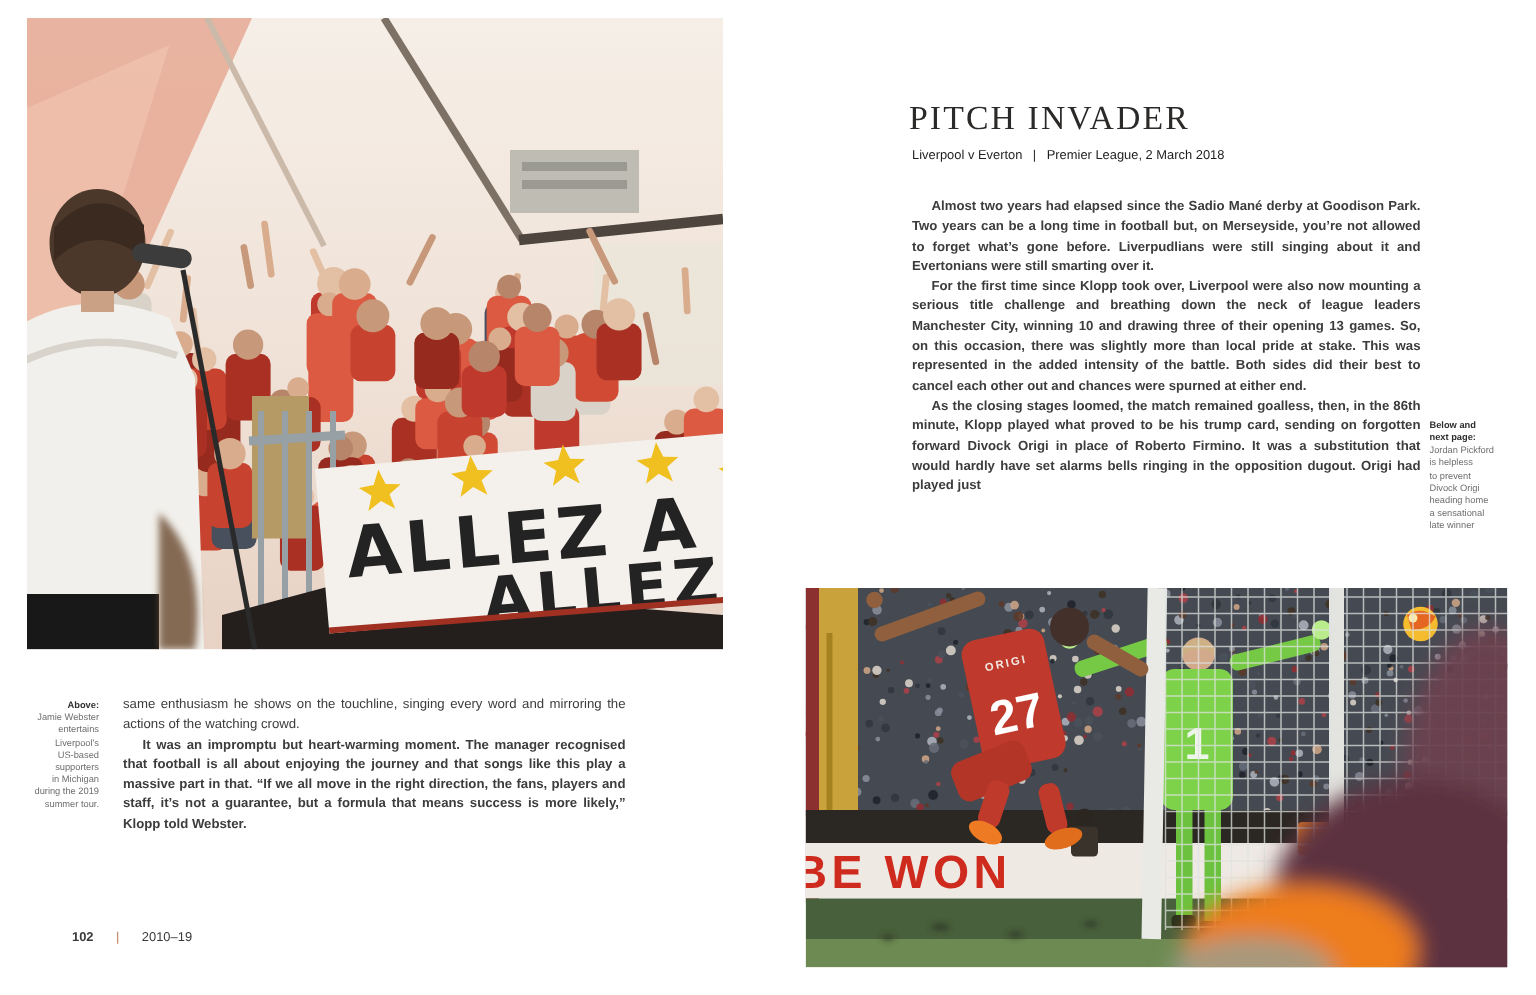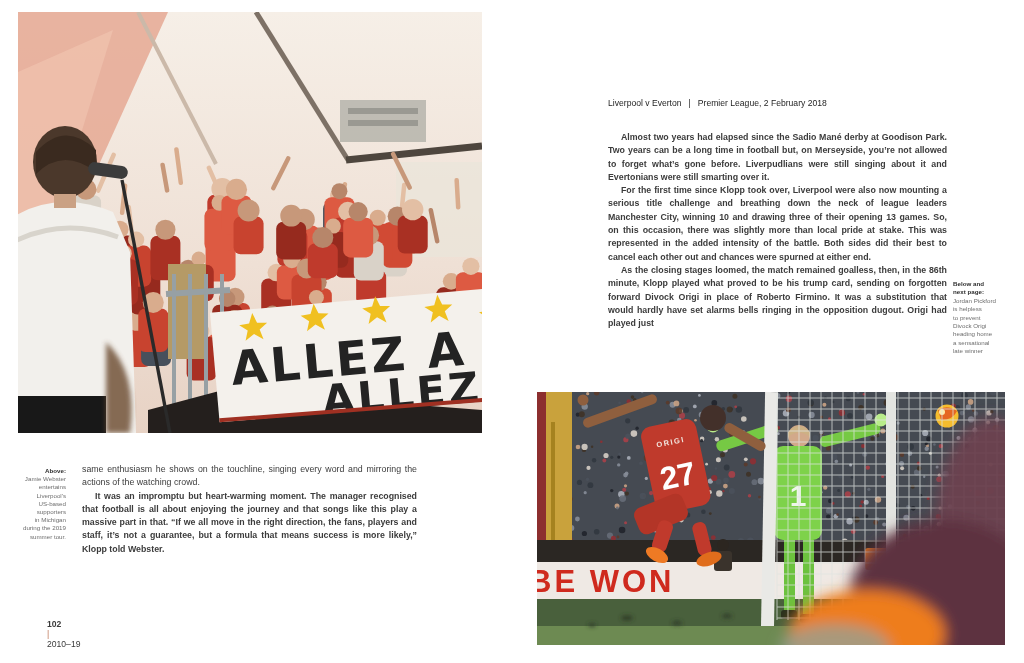--- a/index.html
+++ b/index.html
@@ -20,22 +20,22 @@
   
   .left-caption{
     position:absolute;left:18px;top:467px;width:48px;
     font-size:6.2px;line-height:8.2px;color:#6e6e6e;text-align:right;
   }
   .left-caption .lead{font-weight:bold;color:#2e2e2e;}
   .left-body{position:absolute;left:82px;top:463px;width:335px;}
   .body-par{margin:0;font-size:8.8px;line-height:13.3px;color:#3c3c3c;text-align:justify;}
   .body-par.indent{text-indent:13px;font-weight:bold;}
   .footer{
-    position:absolute;left:32px;top:619px;font-size:8.6px;color:#3a3a3a;
-    display:flex;align-items:baseline;flex-direction:column;
+    position:absolute;left:48px;top:619px;font-size:8.6px;color:#3a3a3a;
+    display:flex;align-items:baseline;
   }
   .footer .num{font-weight:bold;}
   .footer .sep{color:#c07a5c;margin:0 15px;}
 
   
   .title{
     position:absolute;left:606px;top:66px;
     font-family:"Liberation Serif", serif;font-weight:400;
     font-size:22.5px;letter-spacing:1.4px;color:#2c2a28;
   }
@@ -276,25 +276,26 @@
     <p class="body-par">same enthusiasm he shows on the touchline, singing every word and mirroring the actions of the watching crowd.</p>
     <p class="body-par indent">It was an impromptu but heart-warming moment. The manager recognised that football is all about enjoying the journey and that songs like this play a massive part in that. “If we all move in the right direction, the fans, players and staff, it’s not a guarantee, but a formula that means success is more likely,” Klopp told Webster.</p>
   </div>
 
   <div class="footer">
     <span class="num">102</span>
     <span class="sep">|</span>
     <span class="season">2010–19</span>
   </div>
 
+  <div class="title">PITCH INVADER</div>
 
   <div class="subtitle">
     <span>Liverpool v Everton</span>
     <span class="sep">|</span>
-    <span>Premier League, 2 February 2018</span>
+    <span>Premier League, 2 March 2018</span>
   </div>
 
   <div class="right-body">
     <p class="body-par indent">Almost two years had elapsed since the Sadio Mané derby at Goodison Park. Two years can be a long time in football but, on Merseyside, you’re not allowed to forget what’s gone before. Liverpudlians were still singing about it and Evertonians were still smarting over it.</p>
     <p class="body-par indent">For the first time since Klopp took over, Liverpool were also now mounting a serious title challenge and breathing down the neck of league leaders Manchester City, winning 10 and drawing three of their opening 13 games. So, on this occasion, there was slightly more than local pride at stake. This was represented in the added intensity of the battle. Both sides did their best to cancel each other out and chances were spurned at either end.</p>
     <p class="body-par indent">As the closing stages loomed, the match remained goalless, then, in the 86th minute, Klopp played what proved to be his trump card, sending on forgotten forward Divock Origi in place of Roberto Firmino. It was a substitution that would hardly have set alarms bells ringing in the opposition dugout. Origi had played just</p>
   </div>
 
   <div class="right-caption">
     <span class="capline lead">Below and</span>

